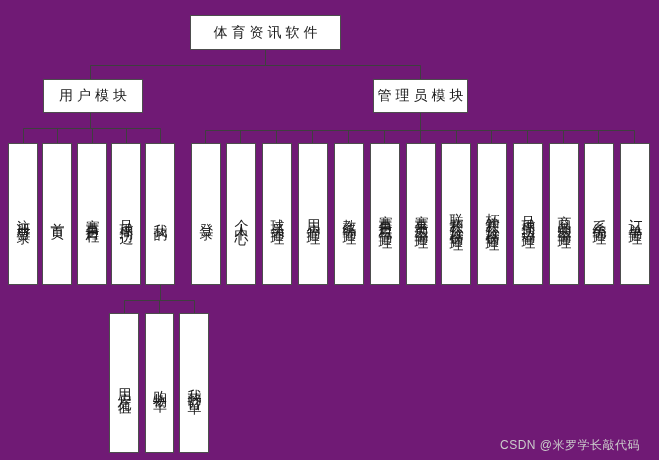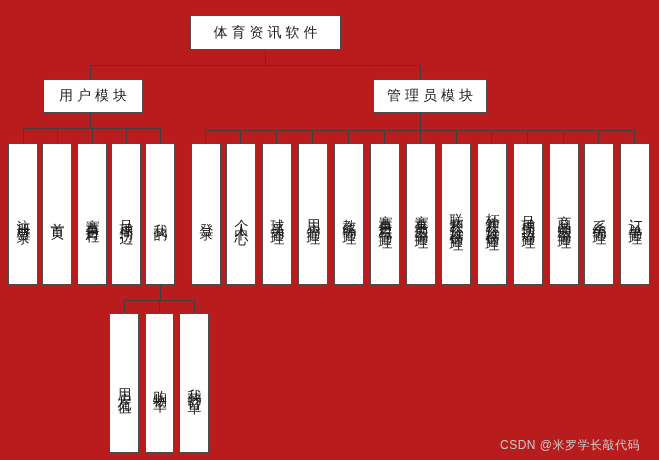--- a/index.html
+++ b/index.html
@@ -1,17 +1,17 @@
 <!DOCTYPE html>
 <html><head>
 <meta charset="utf-8">
 <style>
   html,body{margin:0;padding:0;}
   body{background:#ffffff;font-family:"Liberation Serif","DejaVu Serif",serif;}
-  .canvas{position:relative;width:659px;height:460px;background:#b91c1c;overflow:hidden;}
+  .canvas{position:relative;width:659px;height:460px;background:#701a75;overflow:hidden;}
   .connectors{position:absolute;left:0;top:0;}
   .node{
     position:absolute;box-sizing:border-box;
     border:1.5px solid #4d4d4d;background:#ffffff;
     display:flex;align-items:center;justify-content:center;
     font-size:14px;color:#1a1a1a;
   }
   .node.h .lbl{letter-spacing:4px;margin-right:-4px;white-space:nowrap;line-height:1;}
   .node.v .lbl{writing-mode:vertical-lr;text-orientation:upright;letter-spacing:4px;line-height:1;margin-bottom:-4px;}
   .watermark{
@@ -38,21 +38,21 @@
       M124.5,300.5 V313 M159.5,300.5 V313 M194.5,300.5 V313"></path>
   </svg>
 
   <div class="node h" style="left:190px;top:15px;width:151px;height:35px;">
     <span class="lbl">体育资讯软件</span>
   </div>
 
   <div class="node h" style="left:43px;top:79px;width:100px;height:34px;">
     <span class="lbl">用户模块</span>
   </div>
-  <div class="node h" style="left:373px;top:79px;width:114px;height:34px;text-align:center;">
+  <div class="node h" style="left:373px;top:79px;width:95px;height:34px;text-align:center;">
     <span class="lbl">管理员模块</span>
   </div>
 
   <div class="node v" style="left:8px;top:143px;width:30px;height:142px;">
     <span class="lbl">注册登录</span>
   </div>
   <div class="node v" style="left:42px;top:143px;width:30px;height:142px;">
     <span class="lbl">首页</span>
   </div>
   <div class="node v" style="left:77px;top:143px;width:30px;height:142px;">

